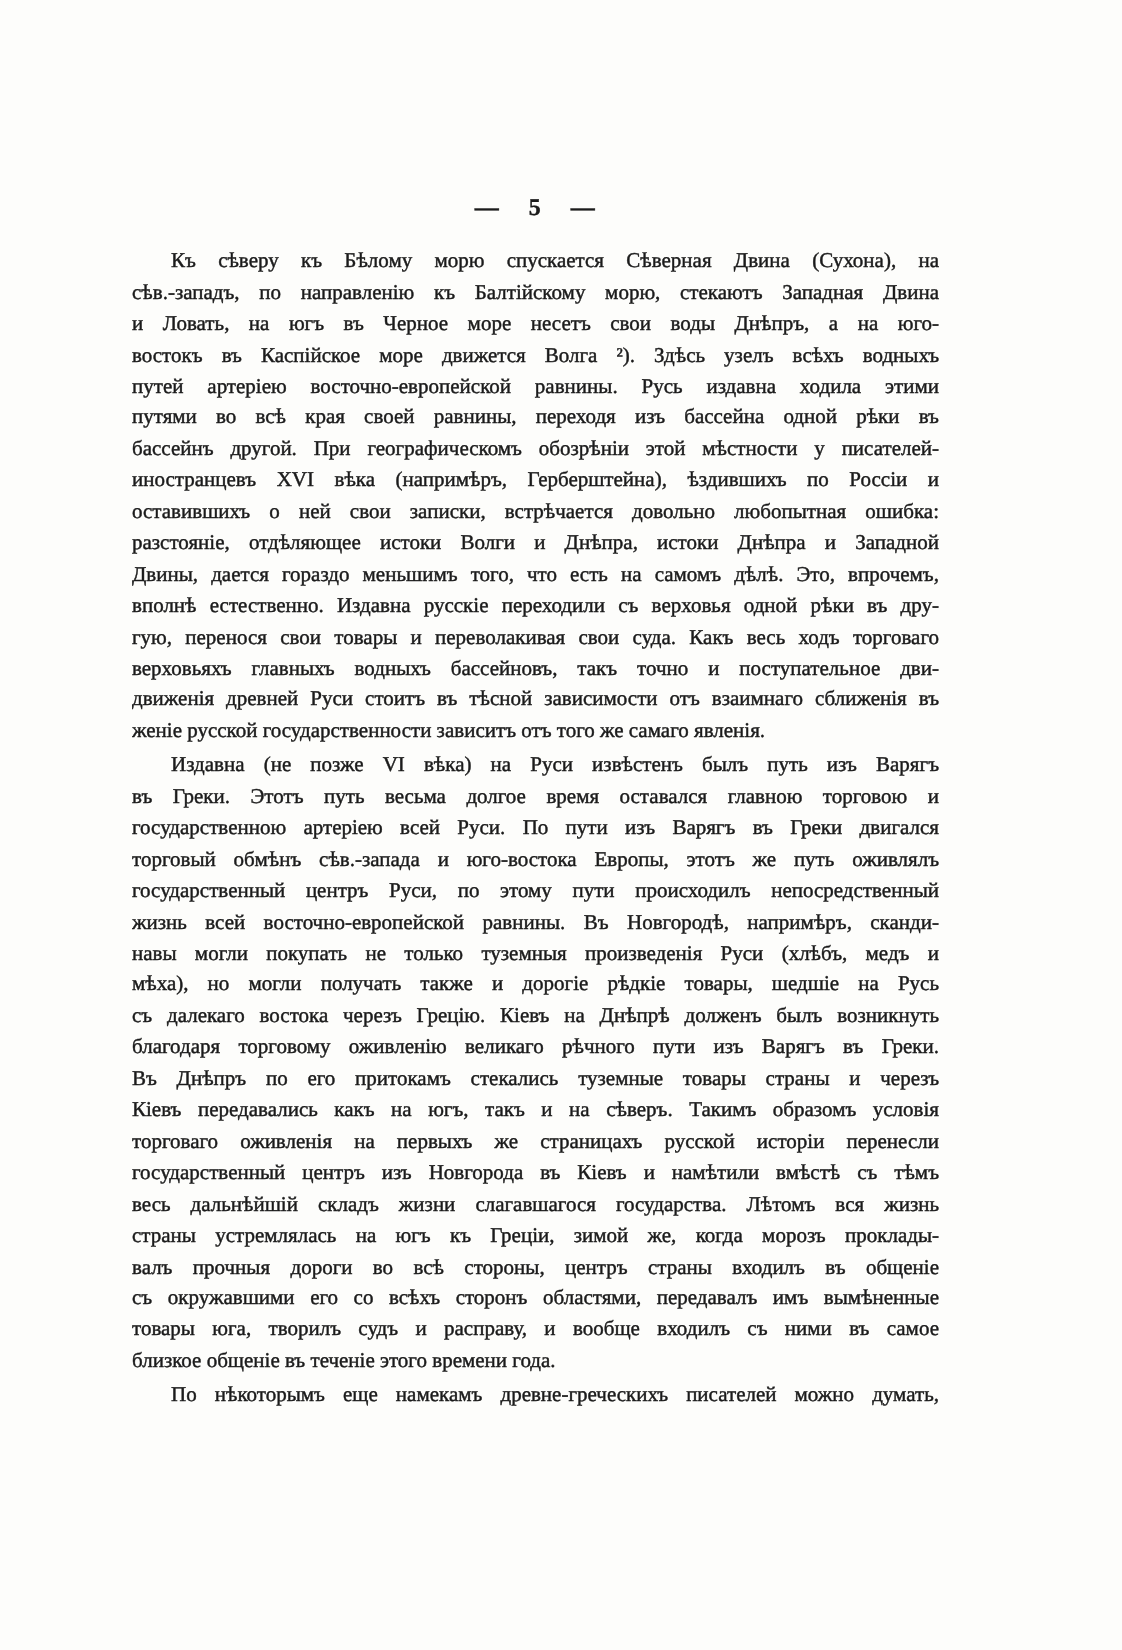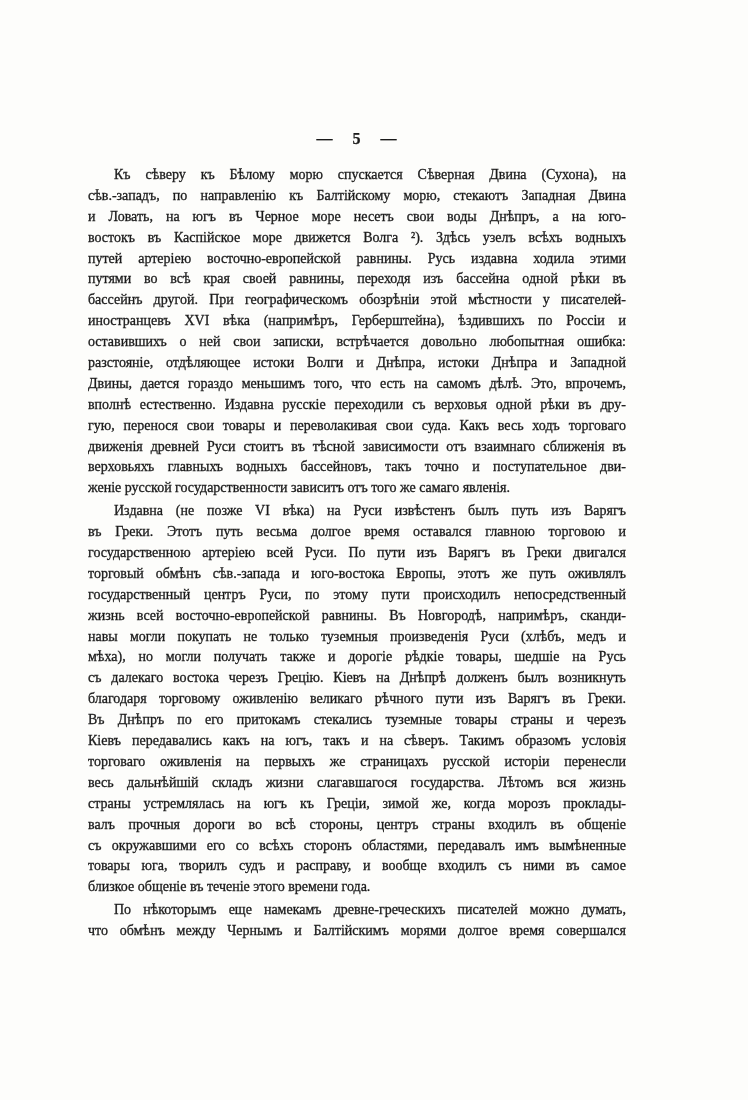--- a/index.html
+++ b/index.html
@@ -73,43 +73,43 @@
         <div class="line">востокъ въ Каспійское море движется Волга ²). Здѣсь узелъ всѣхъ водныхъ</div>
         <div class="line">путей артеріею восточно-европейской равнины. Русь издавна ходила этими</div>
         <div class="line">путями во всѣ края своей равнины, переходя изъ бассейна одной рѣки въ</div>
         <div class="line">бассейнъ другой. При географическомъ обозрѣніи этой мѣстности у писателей-</div>
         <div class="line">иностранцевъ XVI вѣка (напримѣръ, Герберштейна), ѣздившихъ по Россіи и</div>
         <div class="line">оставившихъ о ней свои записки, встрѣчается довольно любопытная ошибка:</div>
         <div class="line">разстояніе, отдѣляющее истоки Волги и Днѣпра, истоки Днѣпра и Западной</div>
         <div class="line">Двины, дается гораздо меньшимъ того, что есть на самомъ дѣлѣ. Это, впрочемъ,</div>
         <div class="line">вполнѣ естественно. Издавна русскіе переходили съ верховья одной рѣки въ дру-</div>
         <div class="line">гую, перенося свои товары и переволакивая свои суда. Какъ весь ходъ торговаго</div>
+        <div class="line">верховьяхъ главныхъ водныхъ бассейновъ, такъ точно и поступательное дви-</div>
         <div class="line">движенія древней Руси стоитъ въ тѣсной зависимости отъ взаимнаго сближенія въ</div>
-        <div class="line">верховьяхъ главныхъ водныхъ бассейновъ, такъ точно и поступательное дви-</div>
         <div class="line last">женіе русской государственности зависитъ отъ того же самаго явленія.</div>
       </div>
       <div class="paragraph">
         <div class="line first">Издавна (не позже VI вѣка) на Руси извѣстенъ былъ путь изъ Варягъ</div>
         <div class="line">въ Греки. Этотъ путь весьма долгое время оставался главною торговою и</div>
         <div class="line">государственною артеріею всей Руси. По пути изъ Варягъ въ Греки двигался</div>
         <div class="line">торговый обмѣнъ сѣв.-запада и юго-востока Европы, этотъ же путь оживлялъ</div>
         <div class="line">государственный центръ Руси, по этому пути происходилъ непосредственный</div>
         <div class="line">жизнь всей восточно-европейской равнины. Въ Новгородѣ, напримѣръ, сканди-</div>
         <div class="line">навы могли покупать не только туземныя произведенія Руси (хлѣбъ, медъ и</div>
         <div class="line">мѣха), но могли получать также и дорогіе рѣдкіе товары, шедшіе на Русь</div>
         <div class="line">съ далекаго востока черезъ Грецію. Кіевъ на Днѣпрѣ долженъ былъ возникнуть</div>
         <div class="line">благодаря торговому оживленію великаго рѣчного пути изъ Варягъ въ Греки.</div>
         <div class="line">Въ Днѣпръ по его притокамъ стекались туземные товары страны и черезъ</div>
         <div class="line">Кіевъ передавались какъ на югъ, такъ и на сѣверъ. Такимъ образомъ условія</div>
         <div class="line">торговаго оживленія на первыхъ же страницахъ русской исторіи перенесли</div>
+        <div class="line">государственный центръ изъ Новгорода въ Кіевъ и намѣтили вмѣстѣ съ тѣмъ</div>
         <div class="line">весь дальнѣйшій складъ жизни слагавшагося государства. Лѣтомъ вся жизнь</div>
         <div class="line">страны устремлялась на югъ къ Греціи, зимой же, когда морозъ проклады-</div>
         <div class="line">валъ прочныя дороги во всѣ стороны, центръ страны входилъ въ общеніе</div>
         <div class="line">съ окружавшими его со всѣхъ сторонъ областями, передавалъ имъ вымѣненные</div>
         <div class="line">товары юга, творилъ судъ и расправу, и вообще входилъ съ ними въ самое</div>
         <div class="line last">близкое общеніе въ теченіе этого времени года.</div>
       </div>
       <div class="paragraph">
         <div class="line first">По нѣкоторымъ еще намекамъ древне-греческихъ писателей можно думать,</div>
-        <div class="line">что обмѣнъ между Чернымъ и Балтійскимъ морями долгое время совершался</div>
       </div>
     </div>
 </div>
 
 </body></html>

